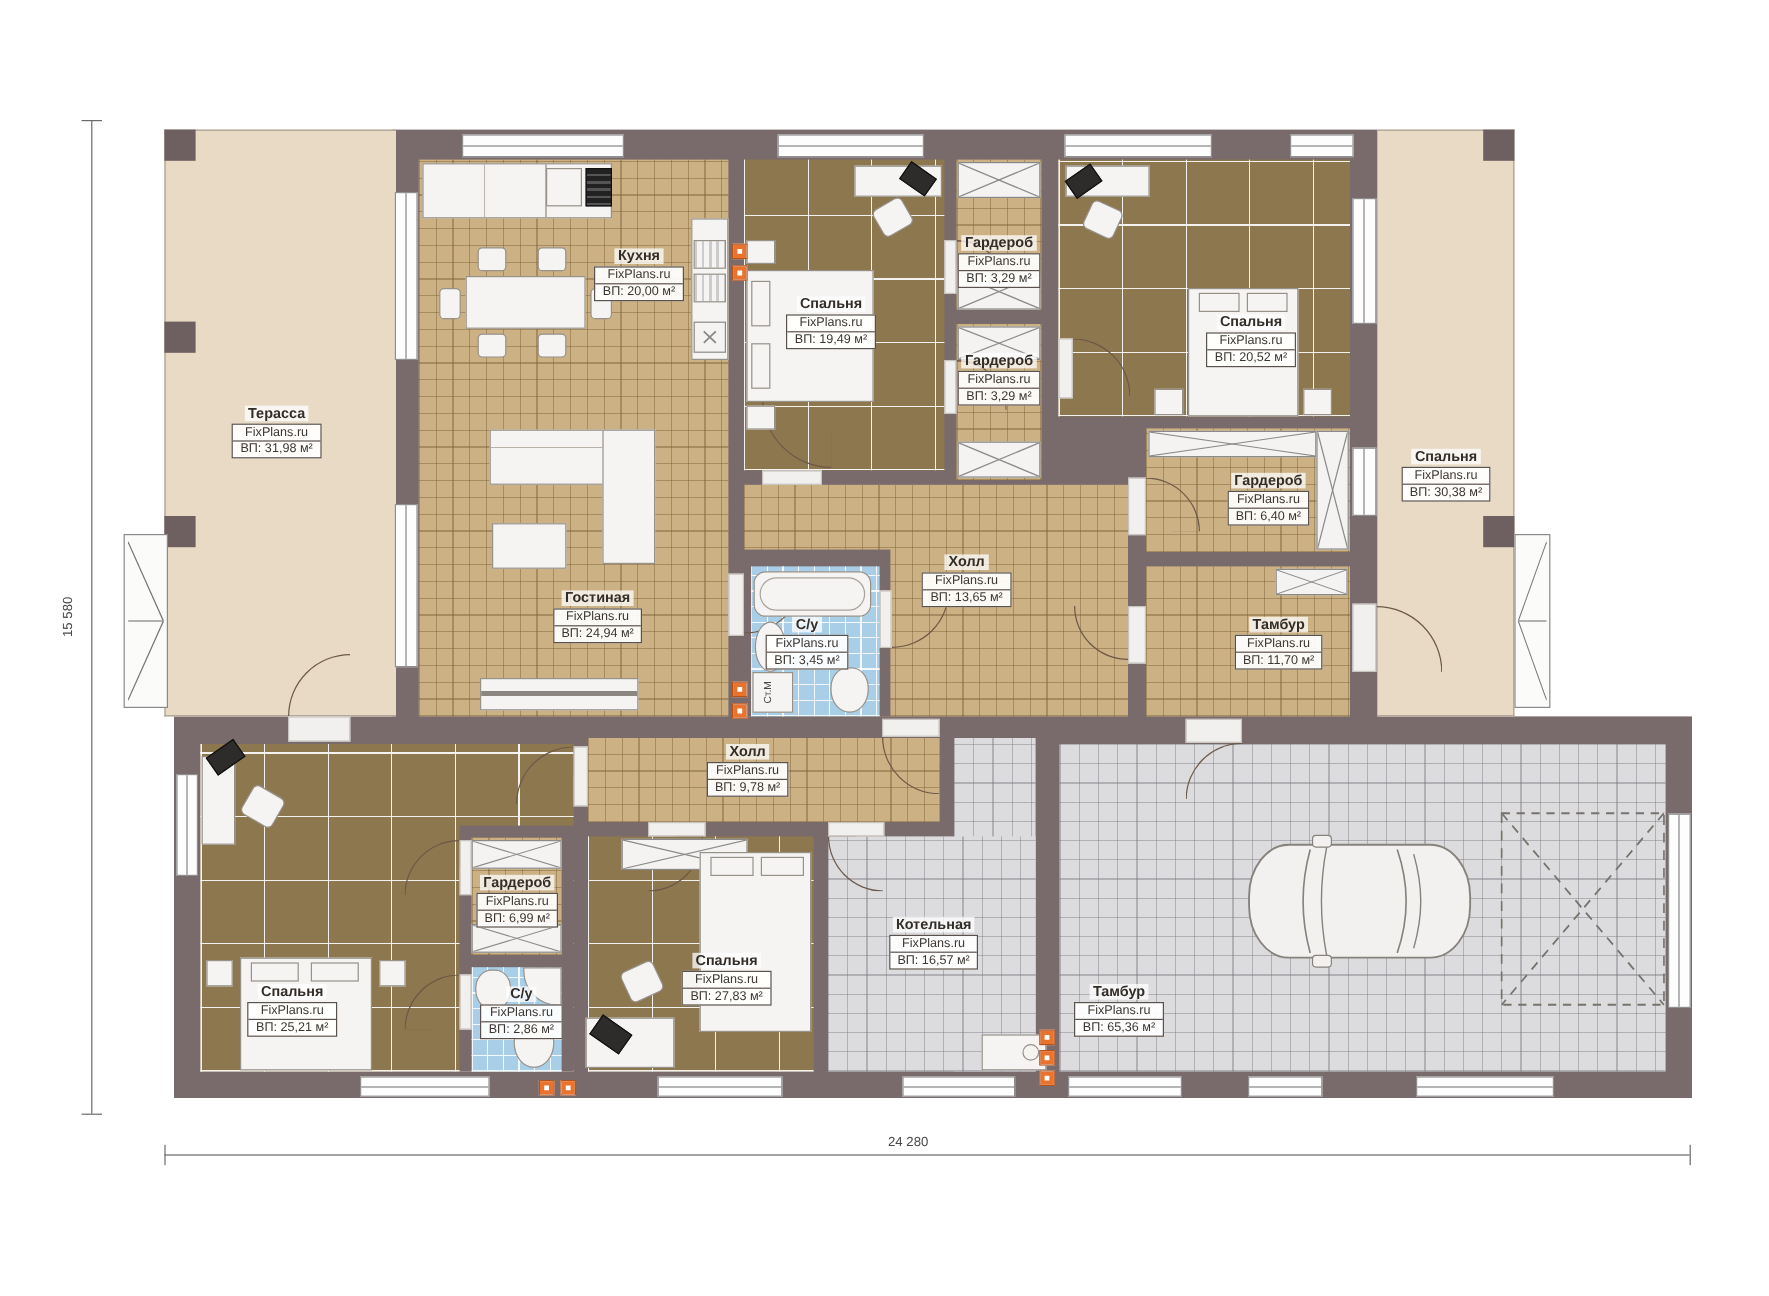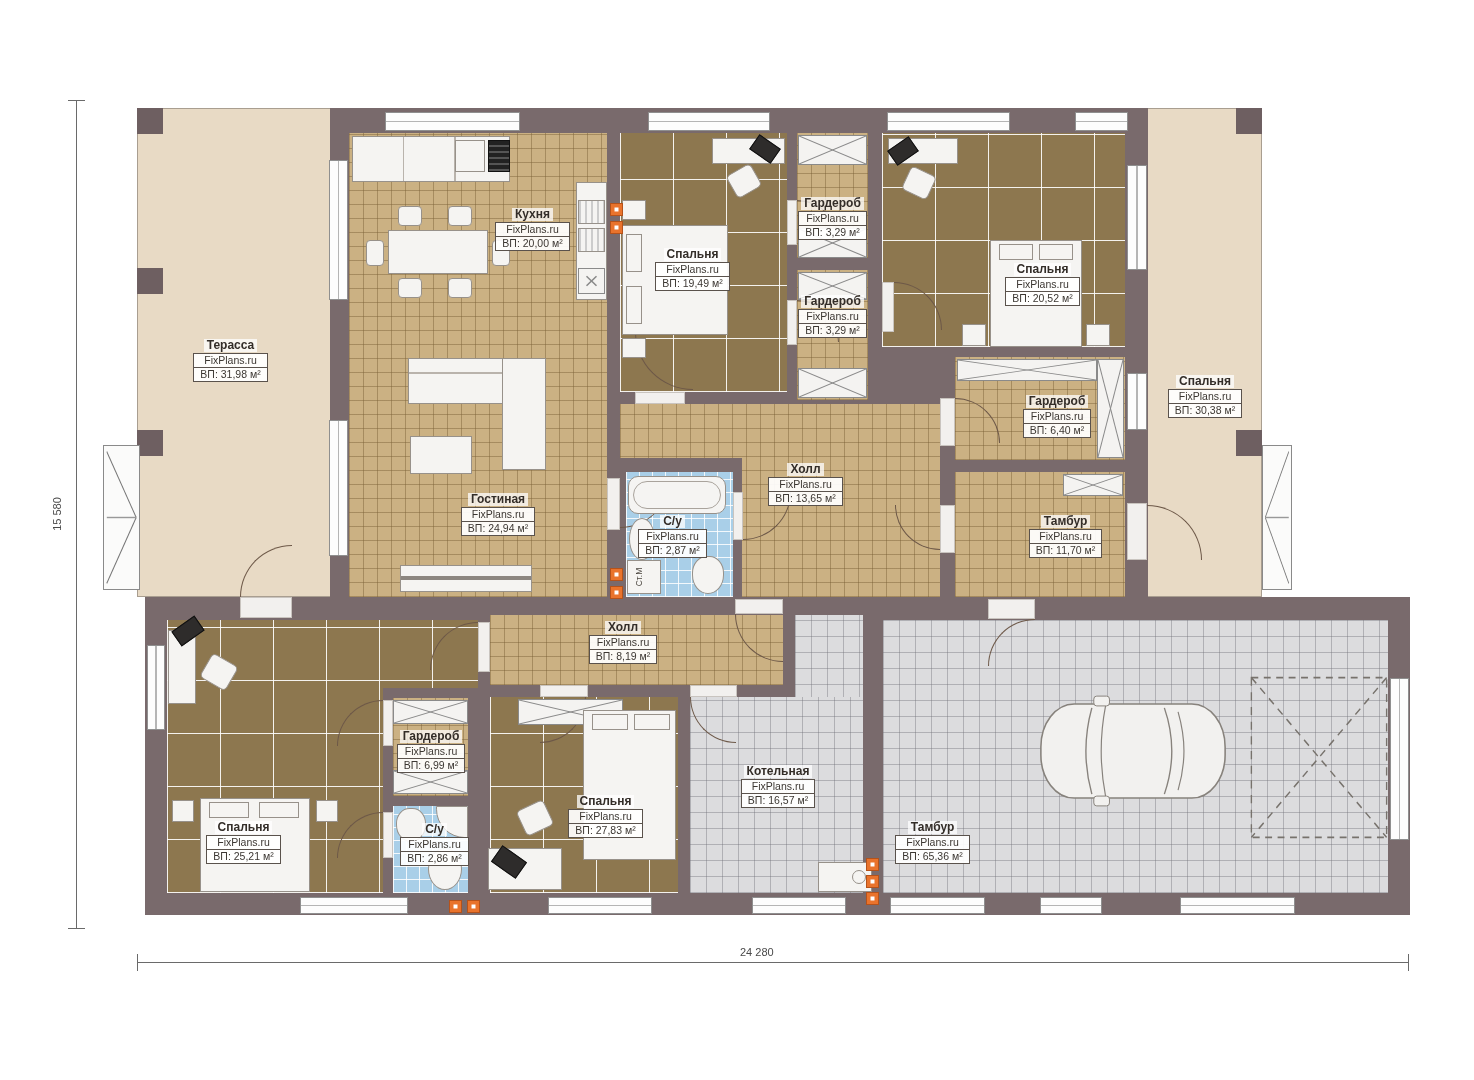--- a/index.html
+++ b/index.html
@@ -394,31 +394,31 @@
     <div class="rtable"><div class="rrow">FixPlans.ru</div><div class="rrow">ВП: 13,65 м²</div></div>
   </div>
 
   <div class="rlabel" style="left:448px;top:490px;width:100px;">
     <div class="rname">Гостиная</div><br>
     <div class="rtable"><div class="rrow">FixPlans.ru</div><div class="rrow">ВП: 24,94 м²</div></div>
   </div>
 
   <div class="rlabel" style="left:630px;top:512px;width:85px;">
     <div class="rname">С/у</div><br>
-    <div class="rtable"><div class="rrow">FixPlans.ru</div><div class="rrow">ВП: 2,87 м²</div></div>
+    <div class="rtable"><div class="rrow">FixPlans.ru</div><div class="rrow">ВП: 3,45 м²</div></div>
   </div>
 
   <div class="rlabel" style="left:1018px;top:512px;width:95px;">
     <div class="rname">Тамбур</div><br>
     <div class="rtable"><div class="rrow">FixPlans.ru</div><div class="rrow">ВП: 11,70 м²</div></div>
   </div>
 
   <div class="rlabel" style="left:578px;top:618px;width:90px;">
     <div class="rname">Холл</div><br>
-    <div class="rtable"><div class="rrow">FixPlans.ru</div><div class="rrow">ВП: 8,19 м²</div></div>
+    <div class="rtable"><div class="rrow">FixPlans.ru</div><div class="rrow">ВП: 9,78 м²</div></div>
   </div>
 
   <div class="rlabel" style="left:386px;top:727px;width:90px;">
     <div class="rname">Гардероб</div><br>
     <div class="rtable"><div class="rrow">FixPlans.ru</div><div class="rrow">ВП: 6,99 м²</div></div>
   </div>
 
   <div class="rlabel" style="left:196px;top:818px;width:95px;">
     <div class="rname">Спальня</div><br>
     <div class="rtable"><div class="rrow">FixPlans.ru</div><div class="rrow">ВП: 25,21 м²</div></div>

